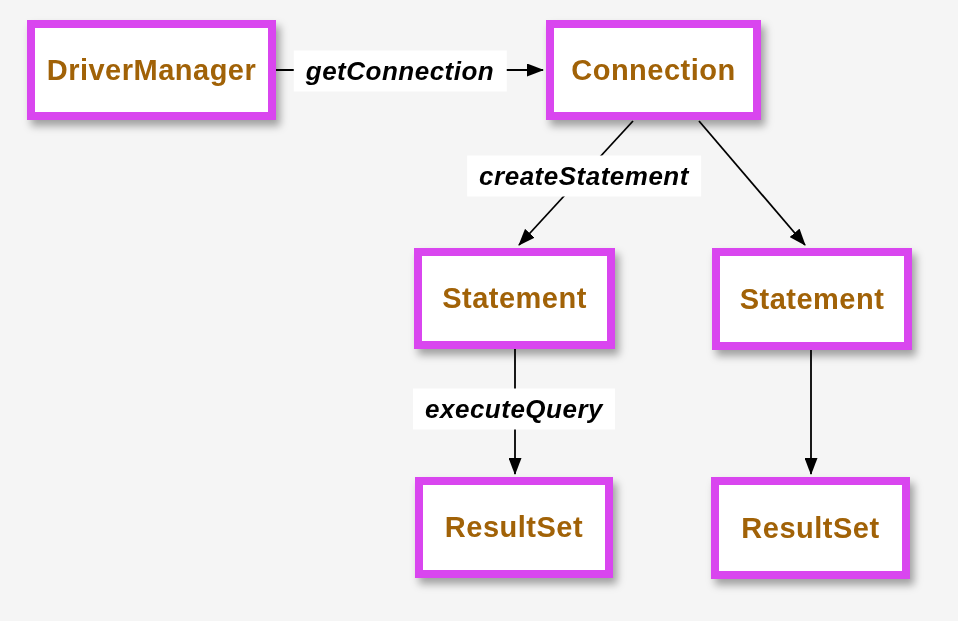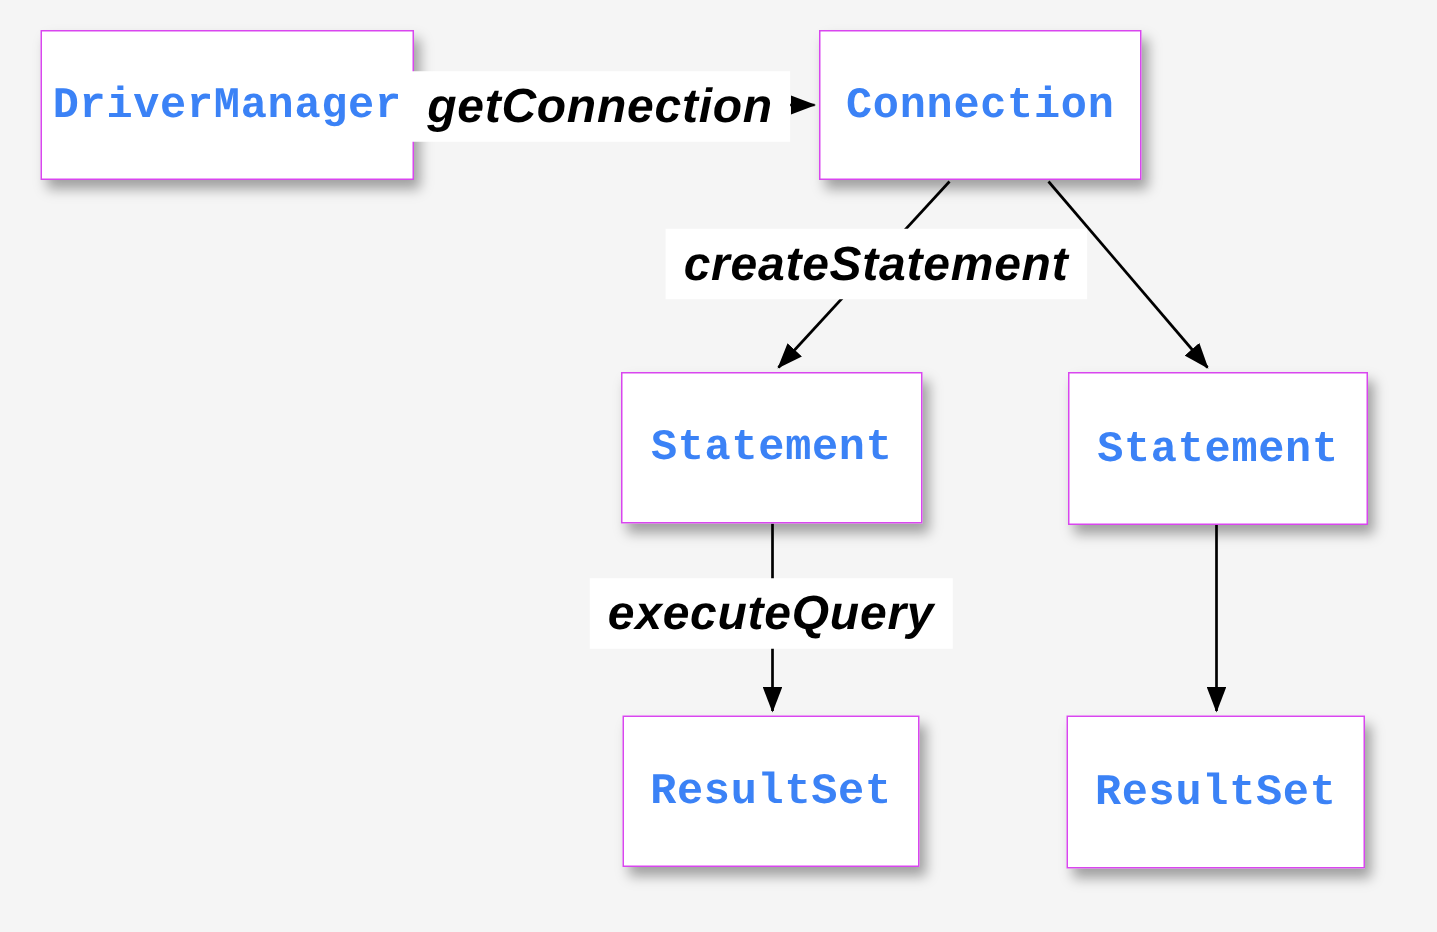--- a/index.html
+++ b/index.html
@@ -18,37 +18,36 @@
   #edges-svg {
     position: absolute;
     left: 0;
     top: 0;
     width: 958px;
     height: 621px;
   }
   .node {
     position: absolute;
     background: #ffffff;
-    border: 1px solid #d946ef;
+    border: 8px solid #d946ef;
     box-shadow: 4px 6px 8px rgba(0,0,0,0.35);
     display: flex;
     align-items: center;
     justify-content: center;
     font-size: 29px;
     font-weight: 600;
     letter-spacing: 0.5px;
-    color: #3b82f6;
+    color: #a16207;
     box-sizing: border-box;
-    font-family: Liberation Mono, monospace;
   }
   .edge-label {
     position: absolute;
     background: #ffffff;
     color: #000000;
-    font-size: 32px;
+    font-size: 26px;
     font-style: italic;
     font-weight: 600;
     letter-spacing: 0.5px;
     padding: 5px 12px;
     transform: translate(-50%, -50%);
     white-space: nowrap;
   }
   
   #node-driver-manager  { left: 27px;  top: 20px;  width: 249px; height: 100px; }
   #node-connection      { left: 546px; top: 20px;  width: 215px; height: 100px; }

